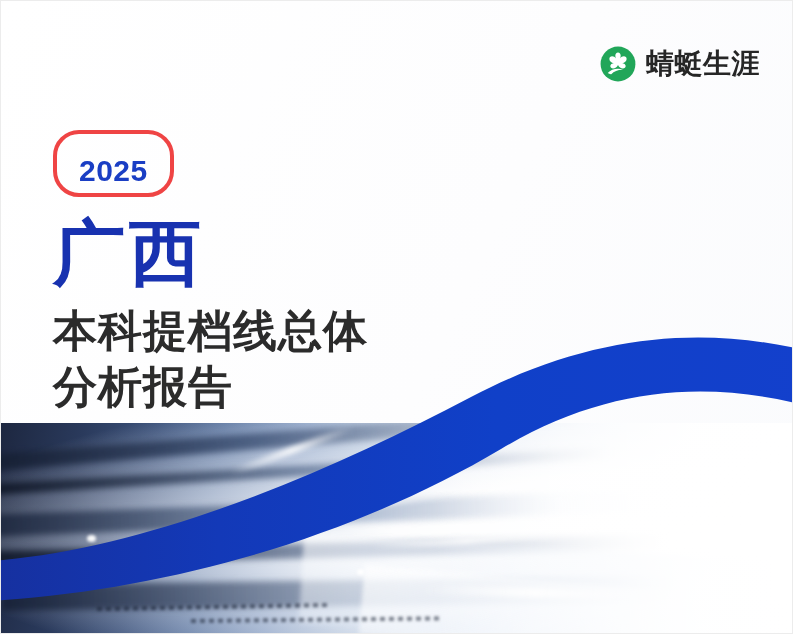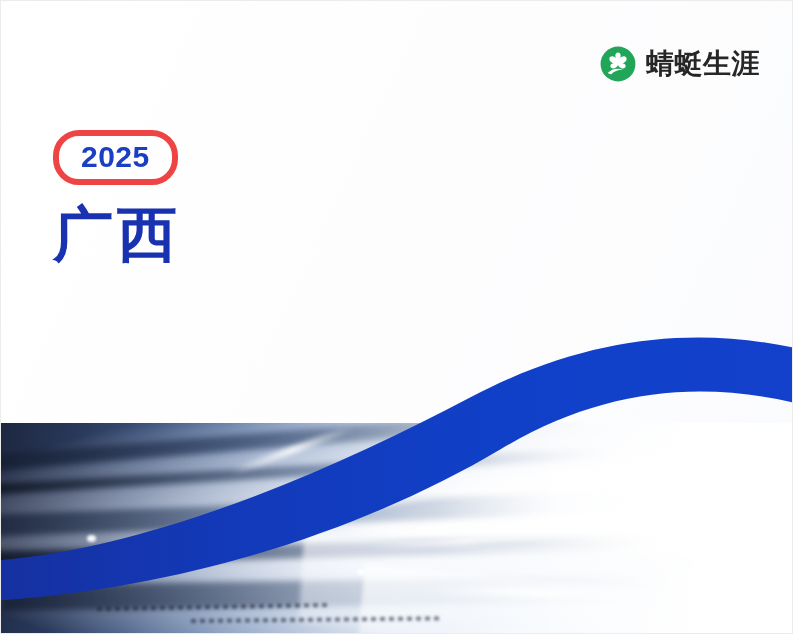--- a/index.html
+++ b/index.html
@@ -192,33 +192,33 @@
 
   
   .title-block {
     position: absolute;
     left: 52px;
     top: 129px;
     width: 470px;
   }
   .year-badge {
     display: inline-block;
-    border: 6px solid #ef4444;
+    border: 4px solid #ef4444;
     border-radius: 26px;
-    padding: 6px 22px 7px;
+    padding: 22px 22px 7px;
     color: #1a3ec4;
     font-size: 30px;
     font-weight: 700;
     line-height: 1;
     letter-spacing: 0.5px;
   }
   .province {
     margin-top: 20px;
     color: #1832b0;
-    font-size: 60px;
+    font-size: 72px;
     font-weight: 900;
     line-height: 1.0;
     letter-spacing: 4px;
     white-space: nowrap;
   }
   .subtitle {
     margin-top: 14px;
     color: #2b2b2b;
     font-size: 44px;
     font-weight: 700;
@@ -296,15 +296,19 @@
       </svg>
       <span class="logo-word">蜻蜓生涯</span>
     </div>
 
 
   </div>
 
   <div class="title-block">
     <div class="year-badge">2025</div>
     <div class="province">广西</div>
+    <div class="subtitle">
+      <span class="ln">本科提档线总体</span>
+      <span class="ln">分析报告</span>
+    </div>
   </div>
 
 </div>
 
 </body></html>

